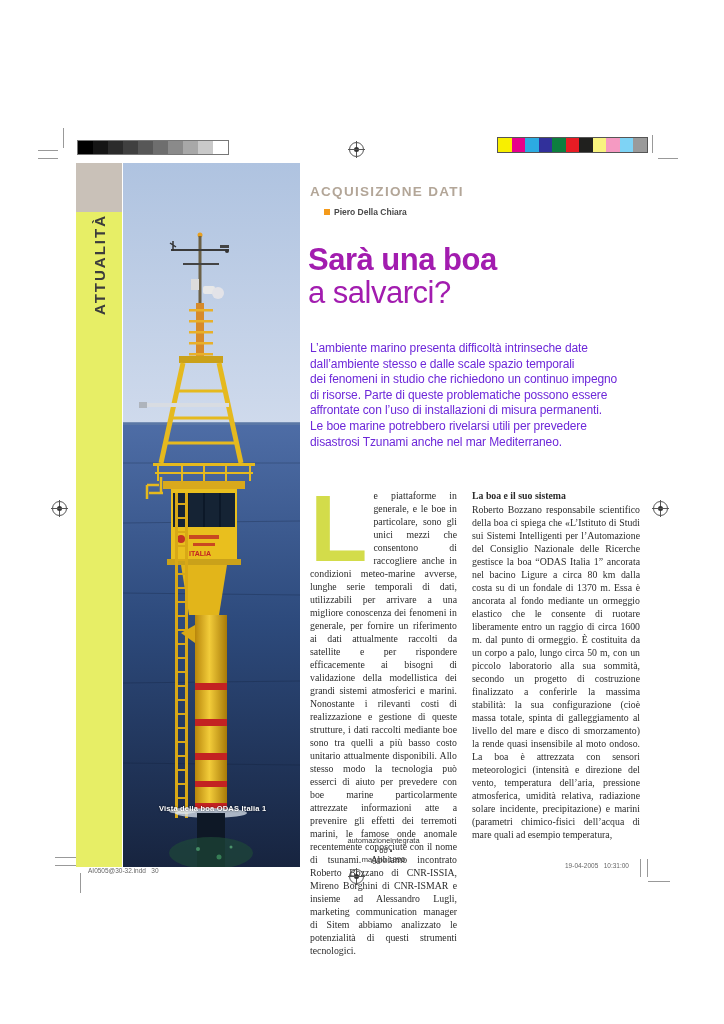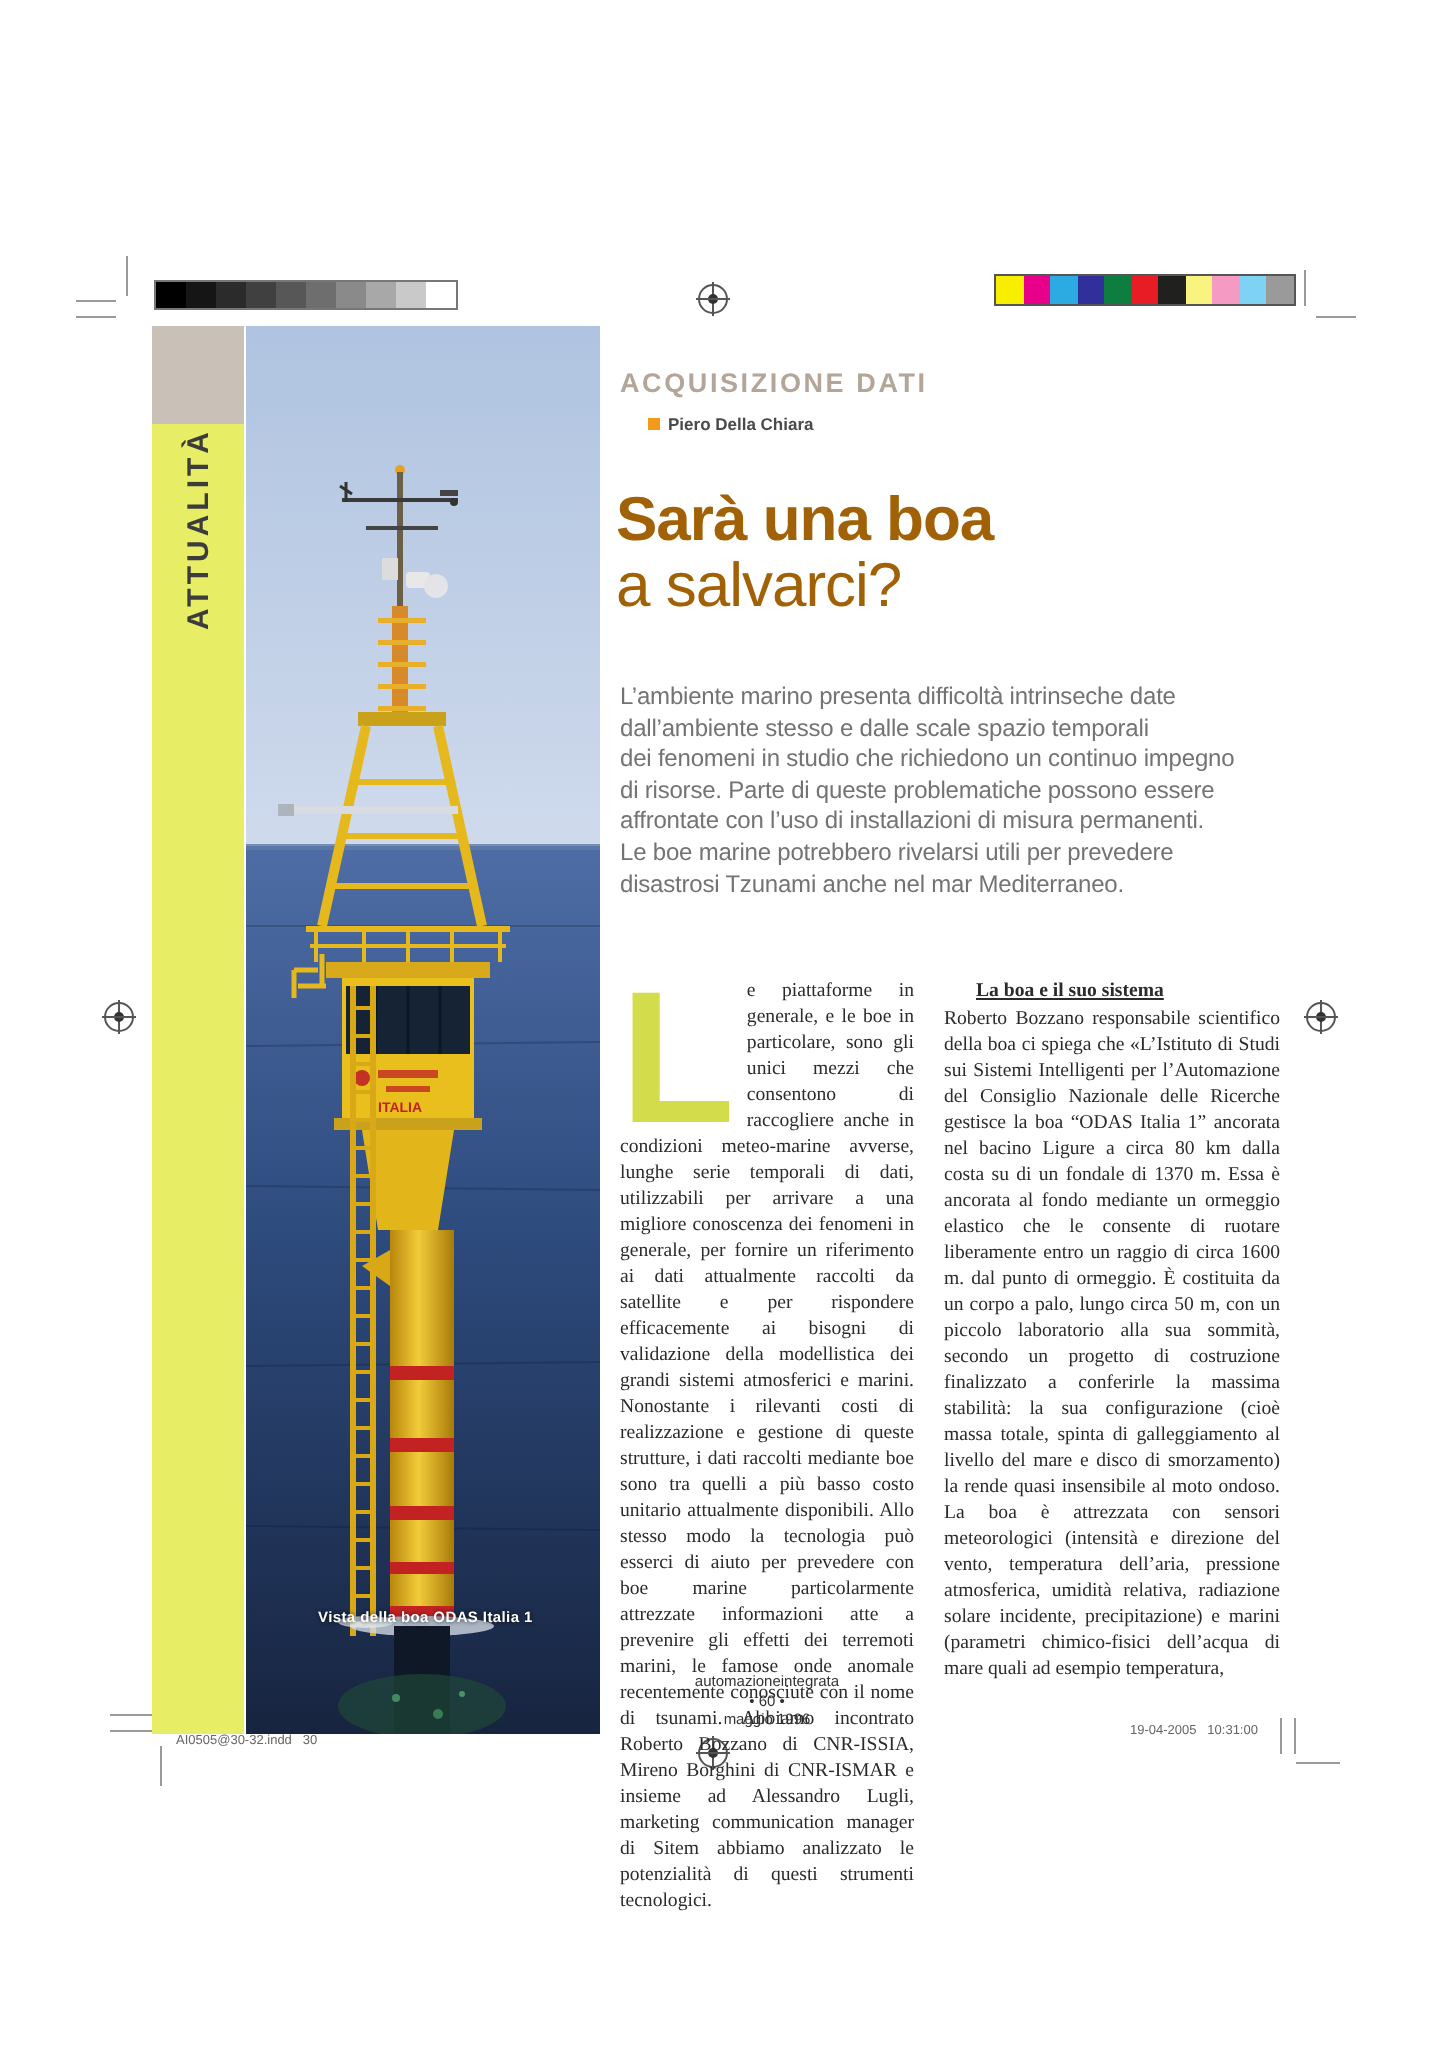--- a/index.html
+++ b/index.html
@@ -28,33 +28,33 @@
 
   
   .photo{left:123px;top:163px;width:177px;height:704px;overflow:hidden;}
   .caption{left:36px;top:641px;color:#ffffff;font-size:7.5px;font-weight:bold;letter-spacing:.2px;text-shadow:0 0 2px rgba(0,0,0,.8);}
 
   
   .section-title{left:310px;top:184px;font-size:13.5px;font-weight:bold;letter-spacing:1.3px;color:#b3a698;}
   .author{left:310px;top:207px;font-size:8.5px;font-weight:bold;color:#4a4a4a;display:flex;align-items:center;gap:4px;padding-left:14px;}
   .author .sq{width:6px;height:6px;background:#f49a1a;display:inline-block;}
 
-  .title{left:308px;top:243px;font-size:31px;line-height:33px;color:#a16207;letter-spacing:-.5px;}
+  .title{left:308px;top:243px;font-size:31px;line-height:33px;color:#a21caf;letter-spacing:-.5px;}
   .title .t1{font-weight:bold;display:block;}
   .title .t2{font-weight:normal;display:block;}
 
-  .intro{left:310px;top:341px;width:330px;font-size:12px;line-height:15.6px;color:#737373;white-space:pre-line;letter-spacing:-.1px;}
+  .intro{left:310px;top:341px;width:330px;font-size:12px;line-height:15.6px;color:#6d28d9;white-space:pre-line;letter-spacing:-.1px;}
 
   
   .columns{left:310px;top:489px;width:330px;display:flex;gap:15px;font-family:"Liberation Serif",serif;color:#2b2b2b;}
   .col1{width:147px;}
   .col2{width:168px;}
   .columns p{margin:0;font-size:9.8px;line-height:13px;text-align:justify;}
   .dropcap{float:left;font-family:"Liberation Sans",sans-serif;font-weight:bold;font-size:94px;line-height:76px;color:#d3dc4a;margin:2px 6px 0 0;}
-  .col2 h3{margin:0 0 1px 16px;font-size:9.8px;line-height:13px;font-weight:bold;text-decoration:underline;}
+  .col2 h3{margin:0 0 1px 0;font-size:9.8px;line-height:13px;font-weight:bold;}
 
   .footer{left:310px;top:836px;width:147px;text-align:center;font-size:7.5px;line-height:9.5px;color:#333;}
 
   .filelabel{left:88px;top:867px;font-size:6.5px;color:#666;white-space:pre;}
   .timestamp{left:565px;top:862px;font-size:6.5px;color:#666;white-space:pre;}
 </style>
 </head>
 <body>
 
 <div class="abs graybar" id="graybar">

